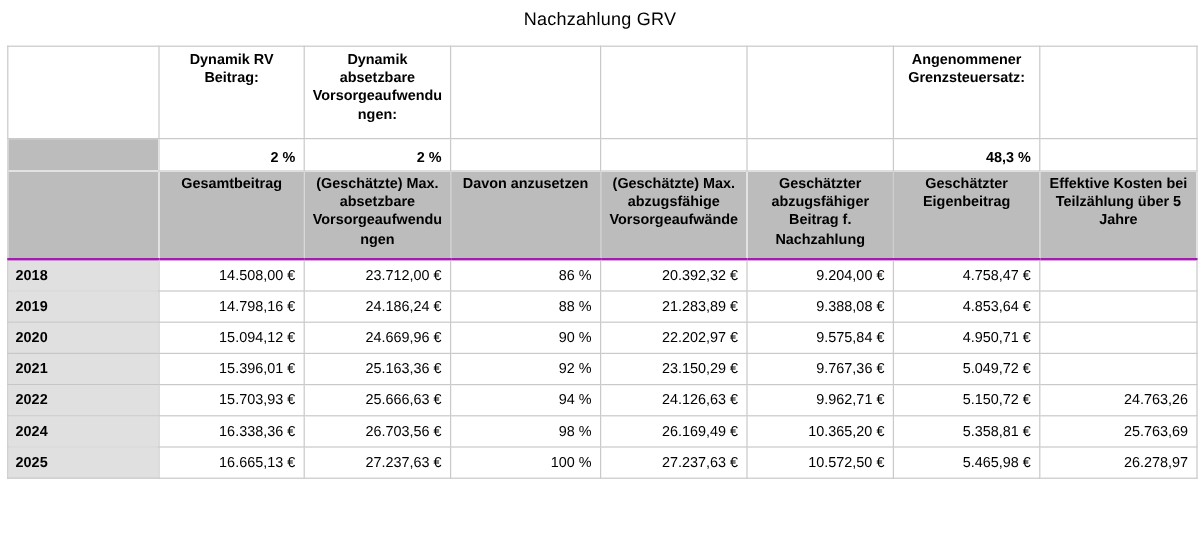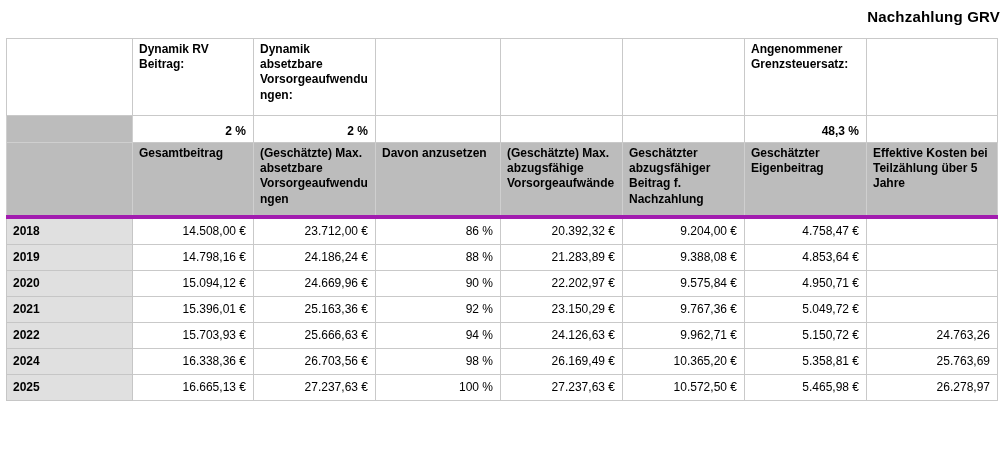--- a/index.html
+++ b/index.html
@@ -2,48 +2,48 @@
 <html><head>
 <meta charset="utf-8">
 <style>
   html,body{margin:0;padding:0;}
   body{
     width:1000px;height:457px;background:#ffffff;position:relative;
     font-family:"Liberation Sans", sans-serif;color:#000;
     -webkit-font-smoothing:antialiased;
   }
   .title{
-    position:absolute;top:8px;left:0;width:1000px;text-align:right;
-    font-size:15px;font-weight:700;letter-spacing:0.2px;
+    position:absolute;top:8px;left:0;width:1000px;text-align:center;
+    font-size:15px;font-weight:400;letter-spacing:0.2px;
   }
   .tablewrap{position:absolute;left:6px;top:38px;}
   table{
     border-collapse:collapse;table-layout:fixed;width:991px;
   }
   td{
     border:1px solid #c9c9c9;
     font-size:12px;line-height:1.27;
     padding:0 6px;overflow:hidden;
     overflow-wrap:break-word;word-wrap:break-word;
   }
   
   tr.r1 td{height:71px;}
   tr.r2 td{height:23px;}
   tr.r3 td{height:40px;}
   tr.r4 td{height:67px;}
   tr.dr td{height:25px;}
   
-  td.lbl{font-weight:bold;text-align:left;vertical-align:top;padding:3px 6px 2px 6px;}
+  td.lbl{font-weight:bold;text-align:center;vertical-align:top;padding:3px 6px 2px 6px;}
   td.pval{font-weight:bold;text-align:right;vertical-align:bottom;padding:0 7px 3px 6px;}
   td.num{text-align:right;vertical-align:middle;padding:0 7px 0 21px;font-weight:400;}
   td.year{font-weight:bold;vertical-align:middle;padding:0 7px 0 6px;}
   
   td.g{background:#bcbcbc;border-color:#cfcfcf;}
   td.y{background:#e0e0e0;border-color:#c6c6c6;}
-  tr.r4 td{border-bottom:4px solid #a21caf;}
+  tr.r4 td{border-bottom:2px solid #a21caf;}
 </style>
 </head>
 <body>
 
 <div class="title">Nachzahlung GRV</div>
 
 <div class="tablewrap">
 <table>
   <colgroup>
     <col style="width:126px">

